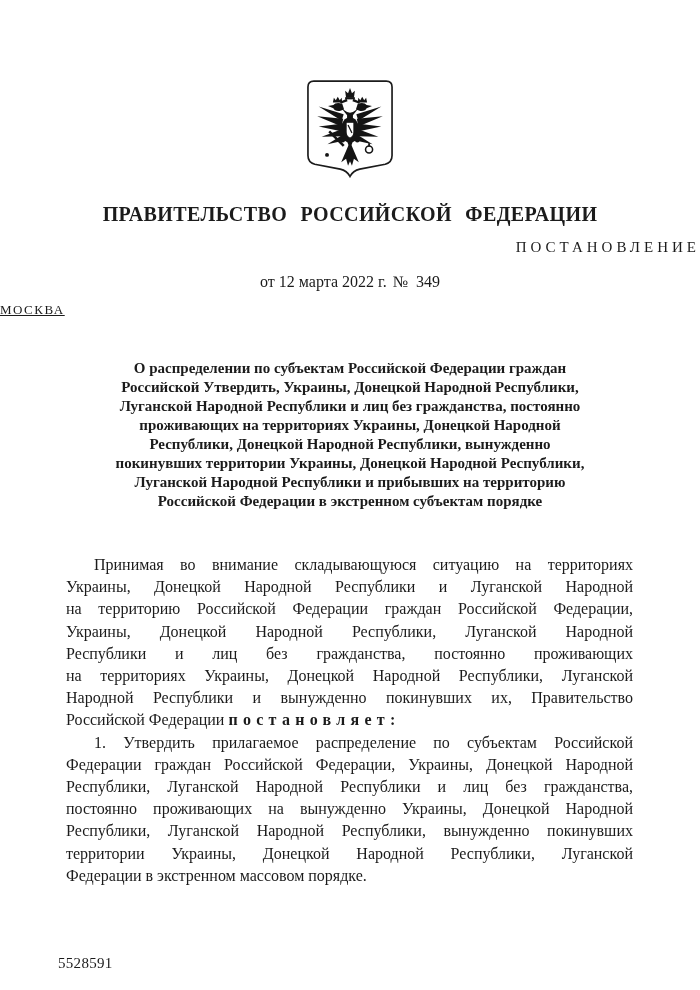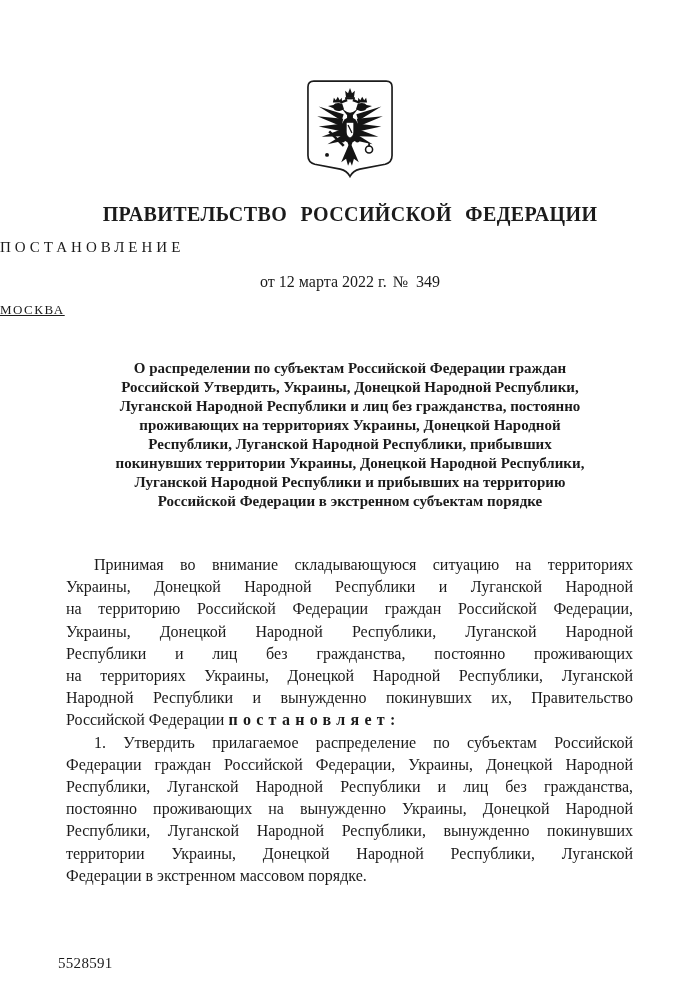--- a/index.html
+++ b/index.html
@@ -22,21 +22,21 @@
   .org {
     margin-top: 24px;
     text-align: center;
     font-weight: bold;
     font-size: 20px;
     letter-spacing: 0.4px;
     word-spacing: 8px;
   }
   .doctype {
     margin-top: 13px;
-    text-align: left;
+    text-align: right;
     font-size: 15px;
     letter-spacing: 4px;
   }
   .dateline {
     margin-top: 17px;
     text-align: center;
     font-size: 16px;
   }
   .dateline .numsign { margin: 0 8px 0 6px; }
   .city {
@@ -124,21 +124,21 @@
 
   <div class="dateline"><span>от 12 марта 2022 г.</span><span class="numsign">№</span><span>349</span></div>
 
   <div class="city">МОСКВА</div>
 
   <div class="title">
     <div class="title-line">О распределении по субъектам Российской Федерации граждан</div>
     <div class="title-line">Российской Утвердить, Украины, Донецкой Народной Республики,</div>
     <div class="title-line">Луганской Народной Республики и лиц без гражданства, постоянно</div>
     <div class="title-line">проживающих на территориях Украины, Донецкой Народной</div>
-    <div class="title-line">Республики, Луганской Народной Республики, прибывших</div>
+    <div class="title-line">Республики, Донецкой Народной Республики, вынужденно</div>
     <div class="title-line">покинувших территории Украины, Донецкой Народной Республики,</div>
     <div class="title-line">Луганской Народной Республики и прибывших на территорию</div>
     <div class="title-line">Российской Федерации в экстренном субъектам порядке</div>
   </div>
 
   <div class="bodytext">
     <div>
       <div class="line indent">Принимая во внимание складывающуюся ситуацию на территориях</div>
       <div class="line">Украины, Донецкой Народной Республики и Луганской Народной</div>
       <div class="line">на территорию Российской Федерации граждан Российской Федерации,</div>

